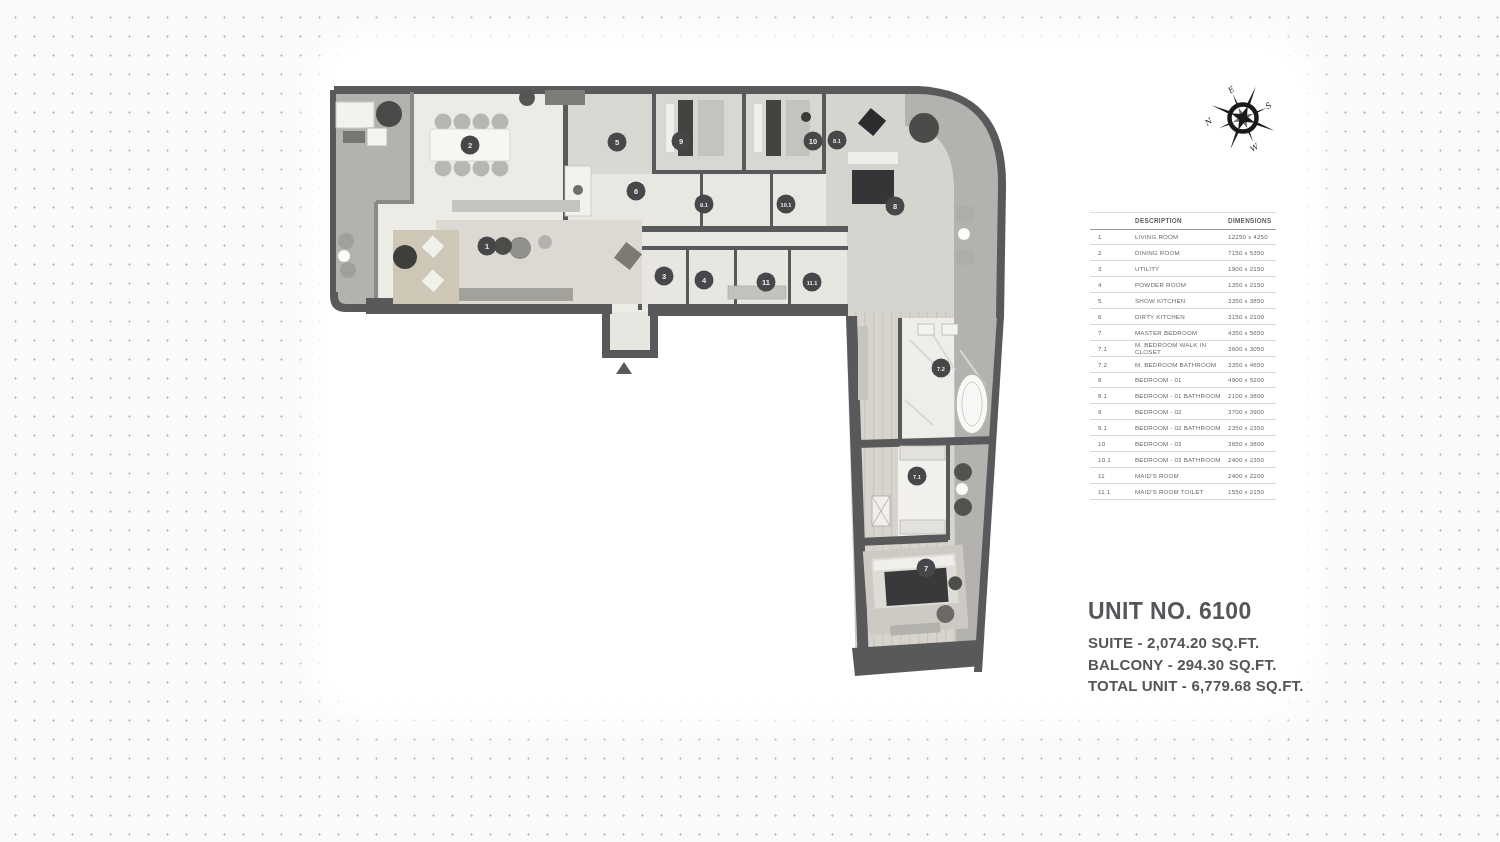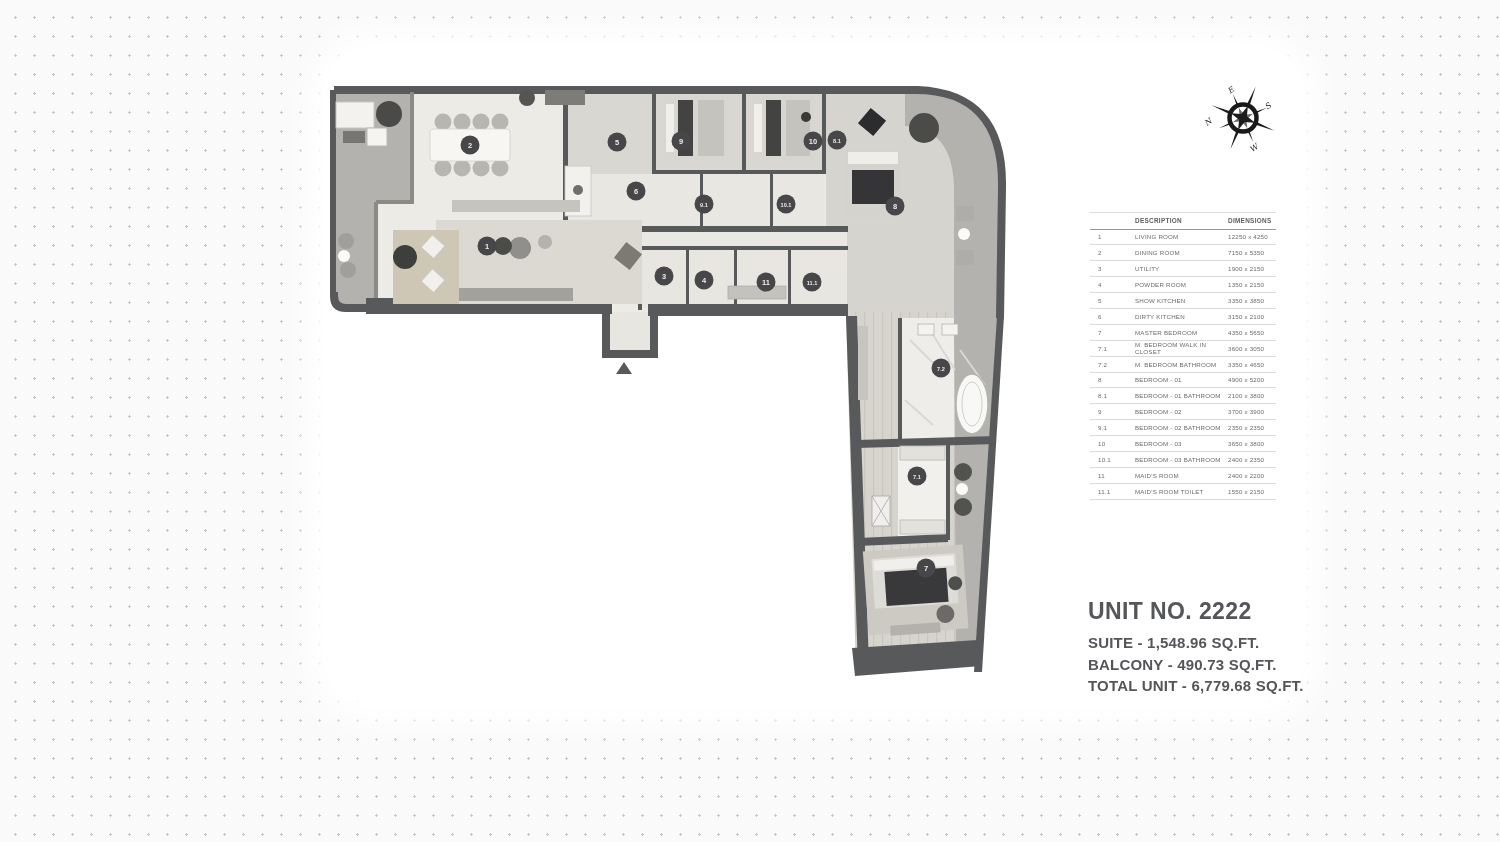--- a/index.html
+++ b/index.html
@@ -380,17 +380,17 @@
       </div>
       <div class="sched-row">
         <div class="cell-no">11.1</div>
         <div class="cell-desc">MAID'S ROOM TOILET</div>
         <div class="cell-dim">1550 x 2150</div>
       </div>
     </div>
 </div>
 
 <div class="unit-info">
-  <div class="unit-title">UNIT NO. 2222</div>
-  <div class="unit-line">SUITE - 1,548.96 SQ.FT.</div>
-  <div class="unit-line">BALCONY - 490.73 SQ.FT.</div>
+  <div class="unit-title">UNIT NO. 6100</div>
+  <div class="unit-line">SUITE - 2,074.20 SQ.FT.</div>
+  <div class="unit-line">BALCONY - 294.30 SQ.FT.</div>
   <div class="unit-line">TOTAL UNIT - 6,779.68 SQ.FT.</div>
 </div>
 
 </body></html>

